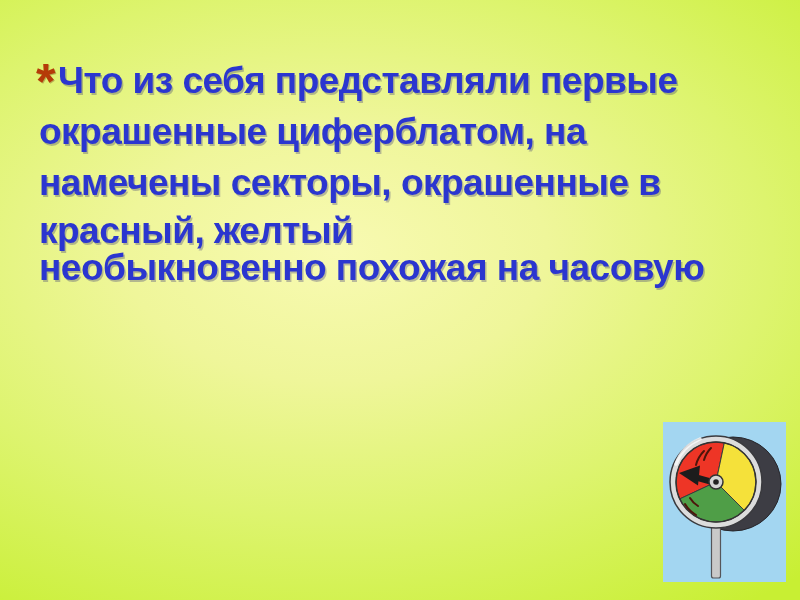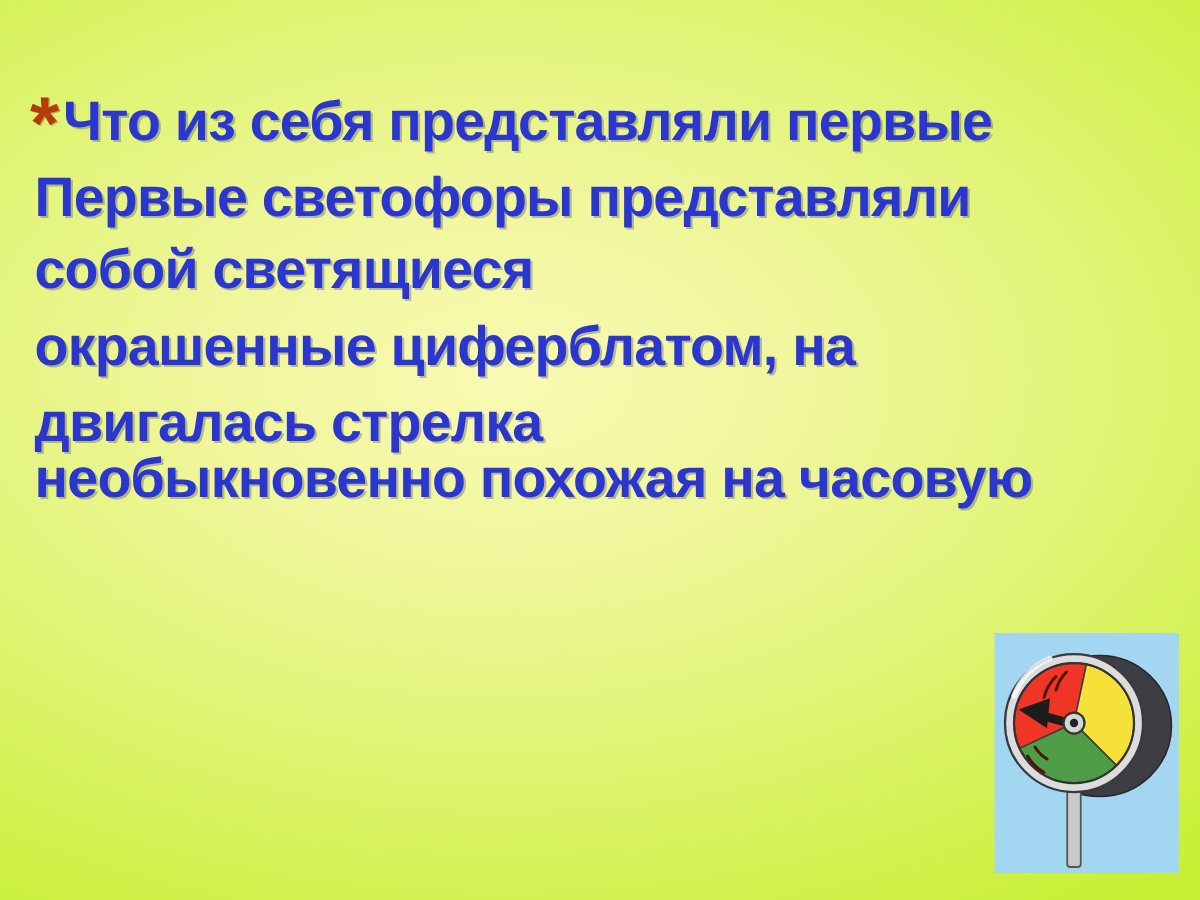--- a/index.html
+++ b/index.html
@@ -6,21 +6,21 @@
   body{
     width:800px;height:600px;overflow:hidden;position:relative;
     font-family:"Liberation Sans","DejaVu Sans",sans-serif;
     background:radial-gradient(ellipse 88% 72% at 42% 42%,
       #f8fab2 0%, #eff69a 30%, #ddf46e 62%, #c8ef33 100%);
   }
   .text-block{
     position:absolute;left:0;top:57px;width:700px;
   }
   .para{
-    padding-left:42px;text-indent:-19px;
+    padding-left:58px;text-indent:-19px;
     margin:0 0 3px 0;
     font-size:37px;font-weight:bold;line-height:48px;
     letter-spacing:-0.5px;color:#2b36cf;white-space:nowrap;
     text-shadow:1.5px 1.5px 0 rgba(25,20,110,0.28);
   }
   .para .line{display:block;}
   .para.with-bullet{text-indent:-22px;}
   .bullet{
     color:#b53b08;font-size:50px;line-height:0;
     display:inline-block;width:22px;text-indent:0;
@@ -37,33 +37,32 @@
 </style>
 </head>
 <body>
 
 <div class="text-block">
 
   <p class="para with-bullet">
     <span class="bullet">*</span><span class="line-first">Что из себя представляли первые</span>
   </p>
 
-  <p class="para">
-    <span>Первые светофоры представляли</span>
-    <span class="line">собой светящиеся</span>
-  </p>
 
 
   <p class="para">
     <span>окрашенные циферблатом, на</span>
   </p>
 
+  <p class="para">
+    <span>намечены секторы, окрашенные в</span>
+    <span class="line">красный, желтый</span>
+  </p>
 
   <p class="para">
-    <span class="line">двигалась стрелка</span>
   </p>
 
   <p class="para clipped">
     <span>необыкновенно похожая на часовую</span>
   </p>
 
 </div>
 
 <div class="illustration-panel">
   <svg viewBox="0 0 123 160" xmlns="http://www.w3.org/2000/svg">

